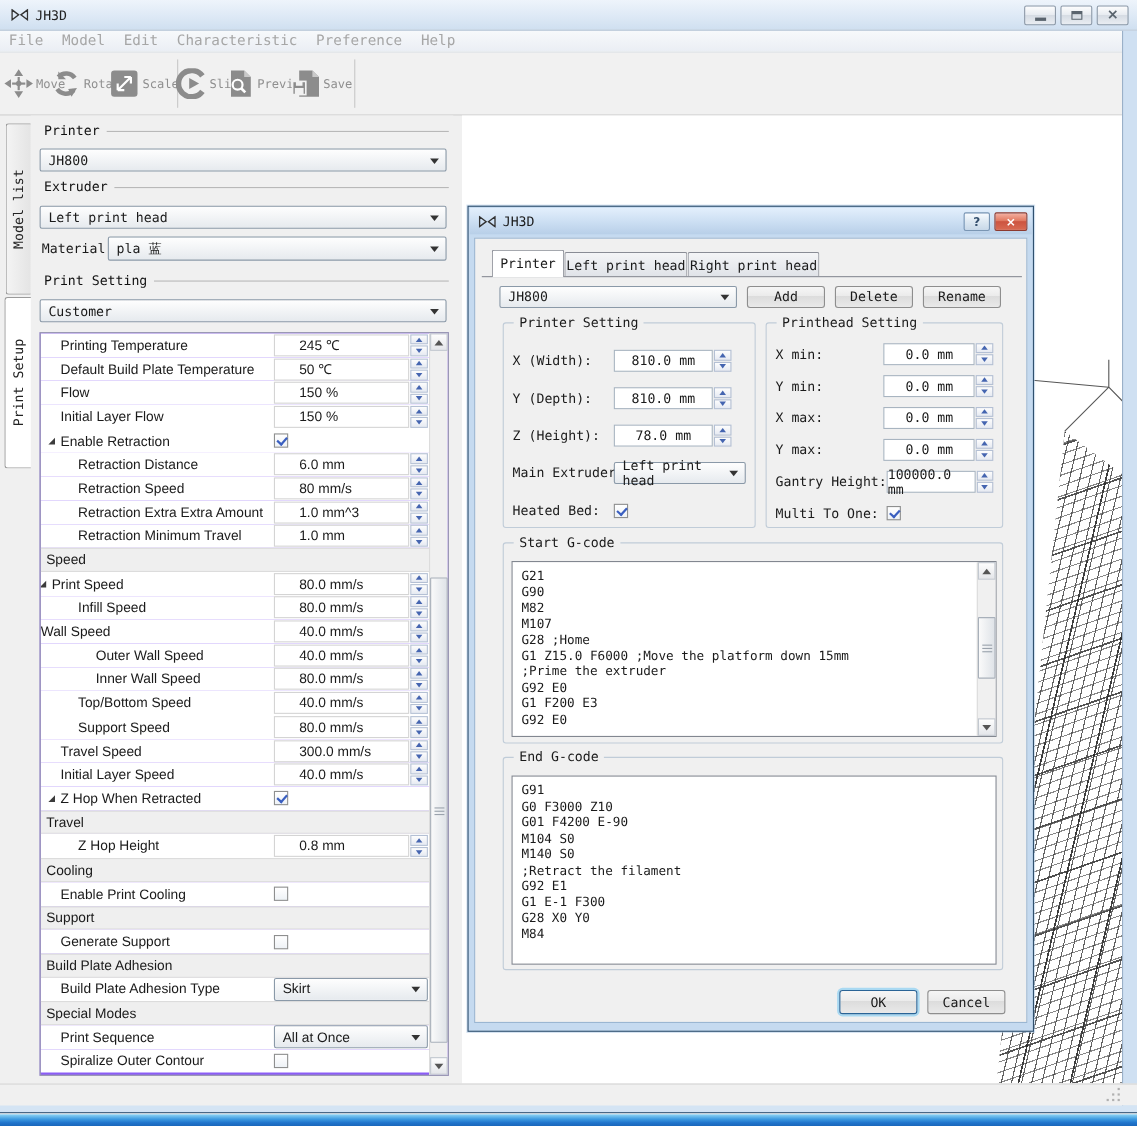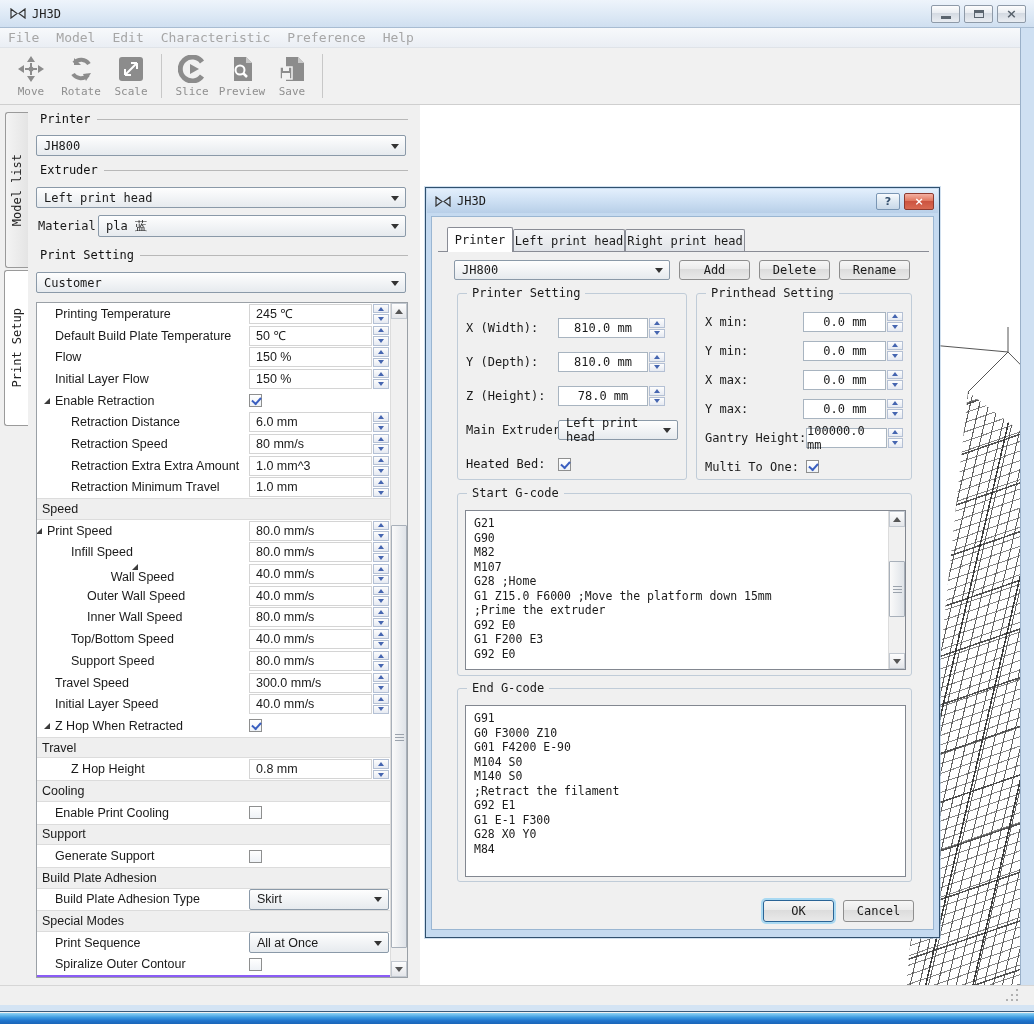--- a/index.html
+++ b/index.html
@@ -20,21 +20,21 @@
   .glyph-max{width:10px;height:8px;border:1px solid #5a646e;border-top-width:3px;}
   .glyph-close{font:bold 13px "DejaVu Sans",sans-serif;color:#5a646e;line-height:10px;}
   
   .menubar{position:absolute;left:0;top:28px;width:1034px;height:20px;
     background:linear-gradient(#f7f9fb,#eaeef4);border-bottom:1px solid #dfe3e8;
     display:flex;align-items:center;padding-left:8px;gap:17px;}
   .menu-item{font-size:13px;color:#a6a6a6;}
   
   .toolbar{position:absolute;left:0;top:48px;width:1034px;height:57px;background:#f1f1f1;
     border-bottom:1px solid #cfcfcf;display:flex;align-items:stretch;padding-left:6px;}
-  .tool-btn{width:50px;display:flex;flex-direction:column;align-items:center;justify-content:center;gap:2px;}
+  .tool-btn{width:50px;display:flex;flex-direction:row;align-items:center;justify-content:center;gap:2px;}
   .tool-btn svg{display:block;}
   .tool-label{font-size:11px;color:#8f8f8f;}
   .tool-sep{width:1px;background:#c8c8c8;margin:6px 5px;}
   
   .side-tabs{position:absolute;left:0;top:105px;width:28px;height:900px;}
   .vtab{position:absolute;left:5px;width:23px;border:1px solid #9a9a9a;border-right:none;
     border-radius:3px 0 0 3px;background:linear-gradient(90deg,#f4f4f4,#e4e4e4);
     display:flex;align-items:center;justify-content:center;}
   .vtab.active{left:4px;width:25px;background:#fff;}
   .vtab span{writing-mode:vertical-rl;transform:rotate(180deg);font-size:12px;color:#222;white-space:nowrap;}
@@ -52,21 +52,21 @@
   .stable{position:absolute;left:8px;top:197px;width:372px;height:676px;background:#8b5cf6;
     border:1px solid #9aa0a6;font-family:"Liberation Sans",sans-serif;}
   .srows{position:absolute;left:0;top:0;right:17px;bottom:0;overflow:hidden;}
   .trow{display:flex;align-items:center;height:21.7px;background:#fff;}
   .trow.sect{background:#efefef;border-top:1px solid #dcdcdc;border-bottom:1px solid #dcdcdc;}
   .tlabel{width:211px;font-size:12.5px;white-space:nowrap;overflow:hidden;display:flex;align-items:center;position:relative;}
   .trow.sect .tlabel{width:100%;}
   .exp{width:0;height:0;border-left:6px solid transparent;border-bottom:6px solid #3c3c3c;margin-right:5px;margin-left:-11px;}
   .tval{flex:1;display:flex;align-items:center;height:100%;padding:0 1px;}
   .vbox{flex:1;height:20px;border:1px solid #d4d4d4;background:#fff;display:flex;align-items:center;
-    padding-left:6px;font-size:12.5px;}
+    padding-left:22px;font-size:12.5px;}
   .spin{width:16px;height:20px;margin-left:1px;display:flex;flex-direction:column;}
   .spin .sb{flex:1;border:1px solid #b4c0d4;background:linear-gradient(#fdfdfd,#e6eaf2);
     display:flex;align-items:center;justify-content:center;}
   .spin .sb+.sb{margin-top:1px;}
   .au{width:0;height:0;border-left:3px solid transparent;border-right:3px solid transparent;border-bottom:4px solid #4565b0;}
   .ad{width:0;height:0;border-left:3px solid transparent;border-right:3px solid transparent;border-top:4px solid #4565b0;}
   .cb{width:13px;height:13px;border:1px solid #8e8f8f;background:linear-gradient(#fff,#eef2f6);position:relative;}
   .cb.checked::after{content:"";position:absolute;left:2px;top:2px;width:7px;height:4px;
     border-left:2px solid #3a5fc0;border-bottom:2px solid #3a5fc0;transform:rotate(-48deg);}
   .tval .combo{height:21px;flex:1;font-family:"Liberation Sans",sans-serif;font-size:12.5px;}
@@ -467,21 +467,21 @@
                 <span class="sb">
                   <i class="au"></i>
                 </span>
                 <span class="sb">
                   <i class="ad"></i>
                 </span>
               </span>
             </div>
           </div>
           <div class="trow">
-            <div class="tlabel" style=" flex-direction: column;">
+            <div class="tlabel" style="">
               <span class="exp"></span>
               <span>Wall Speed</span>
             </div>
             <div class="tval">
               <div class="vbox">
                 <span>40.0 mm/s</span>
               </div>
               <span class="spin">
                 <span class="sb">
                   <i class="au"></i>

